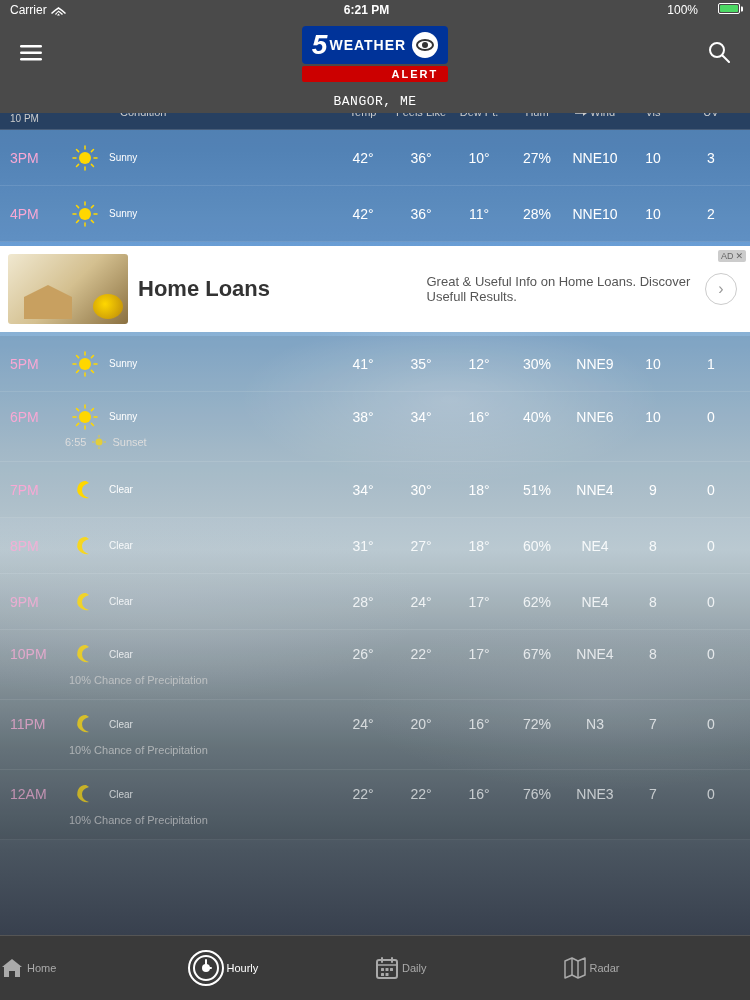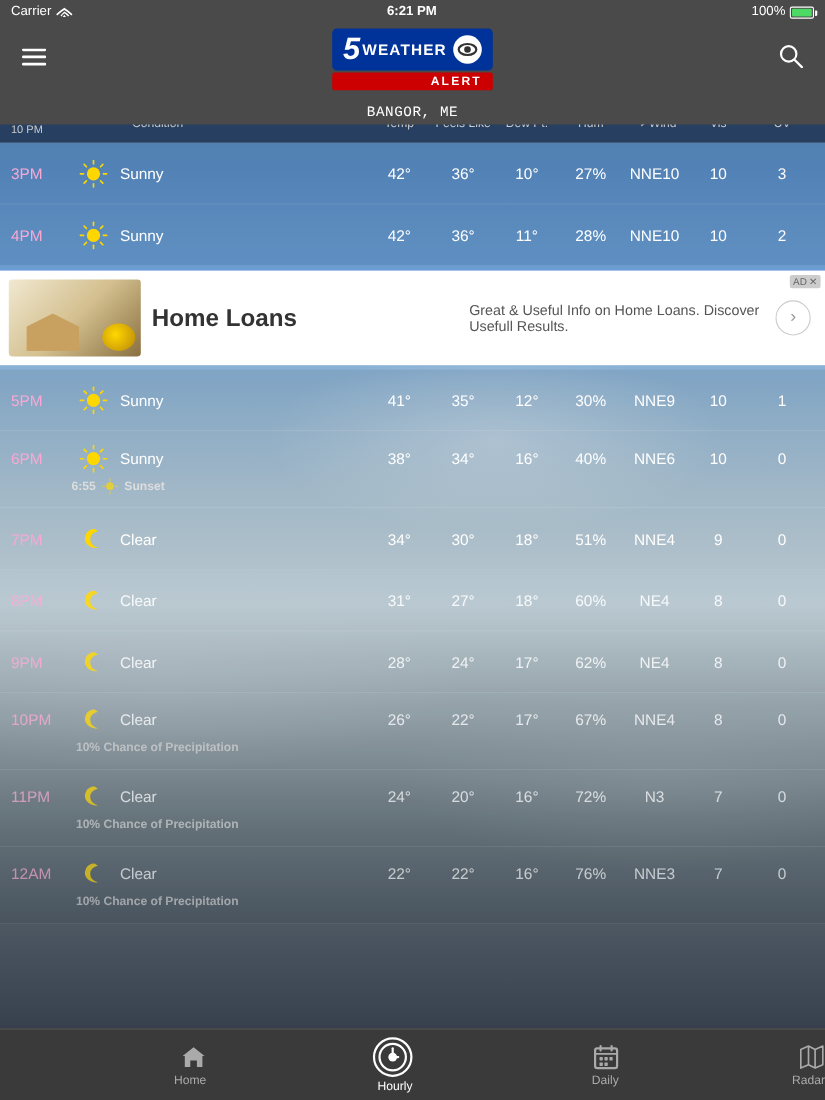--- a/index.html
+++ b/index.html
@@ -20,21 +20,21 @@
       align-items: center;
       justify-content: space-between;
       padding: 0 10px;
       font-size: 12px;
       color: white;
       z-index: 100;
       position: relative;
     }
     .status-left { display: flex; align-items: center; gap: 4px; }
     .status-center { font-weight: 600; }
-    .status-right { display: flex; align-items: flex-end; gap: 4px; }
+    .status-right { display: flex; align-items: flex-start; gap: 20px; }
     .battery-icon {
       display: inline-flex; align-items: center; gap: 1px;
     }
     .battery-body {
       width: 22px; height: 11px; border: 1.5px solid white; border-radius: 2px; position: relative;
       display: flex; align-items: center; padding: 1px;
     }
     .battery-body::after {
       content: ''; position: absolute; right: -4px; top: 50%; transform: translateY(-50%);
       width: 2px; height: 5px; background: white; border-radius: 0 1px 1px 0;
@@ -163,24 +163,24 @@
       align-items: center;
       padding: 10px 10px;
       border-bottom: 1px solid rgba(255,255,255,0.1);
       background: rgba(0,0,0,0.08);
       min-height: 56px;
       position: relative;
     }
     .weather-row.has-sub { min-height: 70px; flex-wrap: wrap; }
     .weather-row .time-col { width: 55px; color: #f9a8d4; font-size: 14px; font-weight: 400; }
     .weather-row .icon-col { width: 40px; display: flex; justify-content: center; align-items: center; font-size: 24px; }
-    .weather-row .cond-col { flex: 1; color: white; font-size: 14px; padding-left: 4px; }
+    .weather-row .cond-col { flex: 1; color: white; font-size: 10px; padding-left: 4px; }
     .weather-row .data-col { width: 58px; text-align: center; color: white; font-size: 14px; }
     .sub-row {
-      width: 100%; padding-left: 55px; margin-top: 2px; display: flex; align-items: center; gap: 6px; font-weight: bold;
+      width: 100%; padding-left: 55px; margin-top: 2px; display: flex; align-items: center; gap: 6px;
     }
     .sub-time { color: #ddd; font-size: 11px; }
     .sub-label { color: #ddd; font-size: 11px; }
     .sub-precip { color: #ccc; font-size: 11px; margin-left: 4px; }
 
     
     .ad-banner {
       background: white;
       display: flex;
       align-items: center;
@@ -228,21 +228,21 @@
       bottom: 0; left: 0; right: 0;
       height: 65px;
       background: #3a3a3a;
       display: flex;
       align-items: center;
       justify-content: space-around;
       border-top: 1px solid #555;
       z-index: 100;
     }
     .nav-item {
-      display: flex; flex-direction: column; align-items: flex-end; gap: 3px;
+      display: flex; align-items: center; gap: 3px;
       flex: 1; padding: 8px 0; cursor: pointer;
     }
     .nav-label { font-size: 11px; color: #aaa; }
     .nav-label.active { color: white; }
     .nav-item.active-item .nav-label { color: white; }
 
     
     .hourly-ring {
       width: 36px; height: 36px; border-radius: 50%;
       border: 2px solid white;

